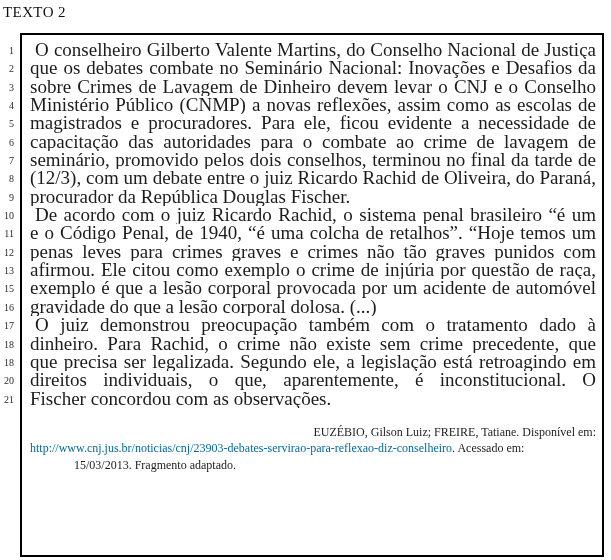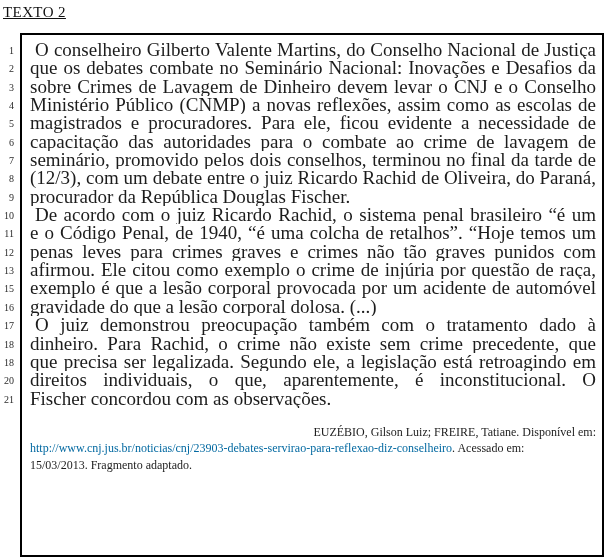--- a/index.html
+++ b/index.html
@@ -10,21 +10,20 @@
     background: #ffffff;
     font-family: "Liberation Serif", "DejaVu Serif", serif;
     color: #1c1c1c;
   }
   #doc-title {
     position: absolute;
     left: 3px;
     top: 4px;
     font-size: 15px;
     letter-spacing: 0.4px;
-    text-decoration: underline;
     color: #111111;
   }
   #text-box {
     position: absolute;
     left: 20px;
     top: 33px;
     width: 584px;
     height: 524px;
     border: 2px solid #000000;
     box-sizing: border-box;
@@ -69,21 +68,21 @@
     font-size: 12px;
     line-height: 16.5px;
     color: #1c1c1c;
   }
   .cit-line1 { text-align: right; }
   .cit-line2 { white-space: nowrap; overflow: hidden; }
   .cit-link {
     color: #0369a1;
     cursor: pointer;
   }
-  .cit-line3 { text-align: left; }
+  .cit-line3 { text-align: left; margin-left: 44px; }
 </style>
 </head>
 <body>
 
 <div id="page">
 
   <div id="doc-title">TEXTO 2</div>
 
   <div id="text-box">
 

